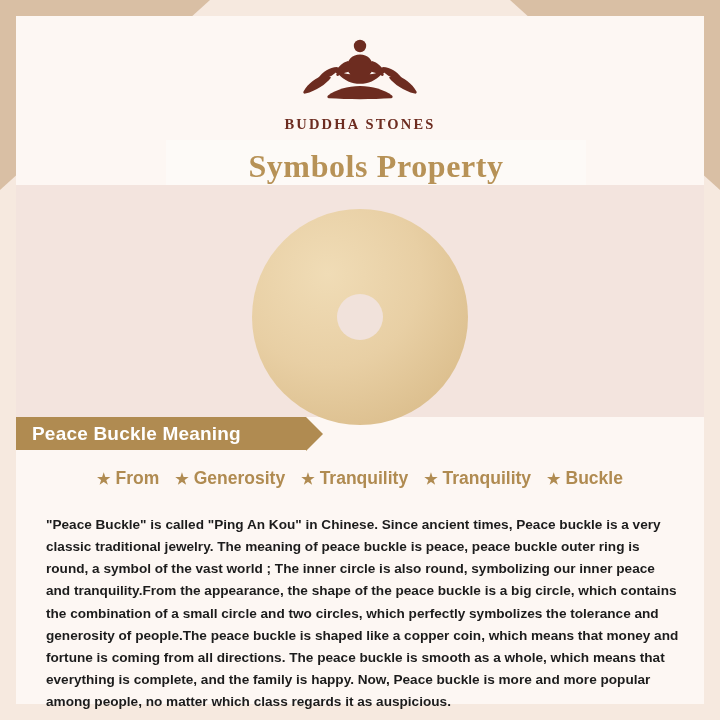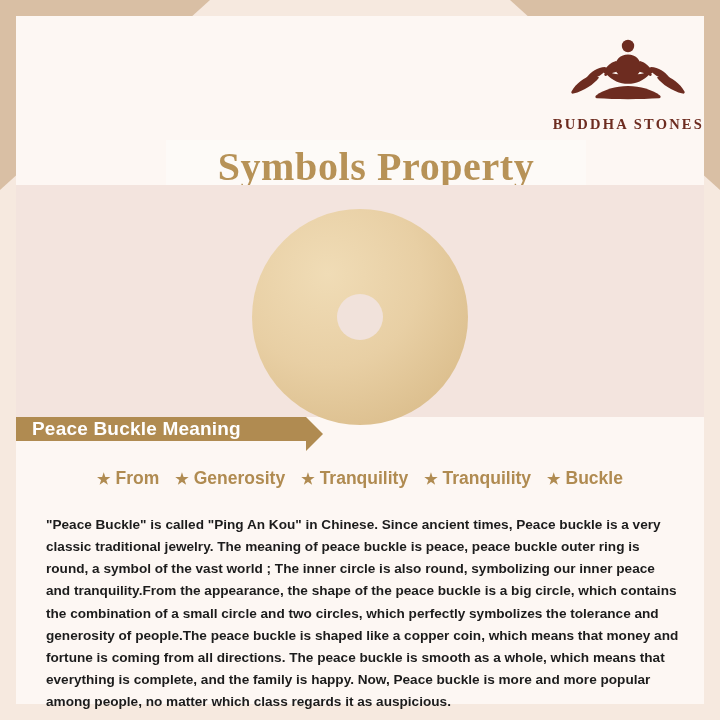--- a/index.html
+++ b/index.html
@@ -48,21 +48,21 @@
   }
 
   
   .header {
     position: absolute;
     top: 0; left: 0; right: 0;
     height: 185px;
     background: #fdf7f3;
     display: flex;
     flex-direction: column;
-    align-items: flex-end;
+    align-items: center;
     justify-content: flex-start;
     padding-top: 18px;
     box-sizing: border-box;
   }
   .logo-wrap {
     display: flex;
     flex-direction: column;
     align-items: center;
   }
   .brand-name {
@@ -83,21 +83,21 @@
     height: 52px;
     background: #fdfaf7;
     display: flex;
     align-items: center;
     justify-content: center;
     box-shadow: 0 0 0 0 transparent;
   }
   .title-banner .title-text {
     font-family: "Liberation Serif", serif;
     font-weight: bold;
-    font-size: 40px;
+    font-size: 32px;
     color: #b79257;
     letter-spacing: 0.6px;
   }
 
   
   .mid {
     position: absolute;
     top: 169px;
     left: 0;
     right: 0;
@@ -124,21 +124,21 @@
     border-radius: 50%;
     background: #f1e2db;
   }
 
   
   .label-bar {
     position: absolute;
     top: 401px;
     left: 0;
     width: 290px;
-    height: 24px;
+    height: 33px;
     background: #b08b51;
     display: flex;
     align-items: center;
   }
   .label-bar .label-text {
     color: #ffffff;
     font-size: 19px;
     font-weight: bold;
     padding-left: 16px;
     letter-spacing: 0.2px;

